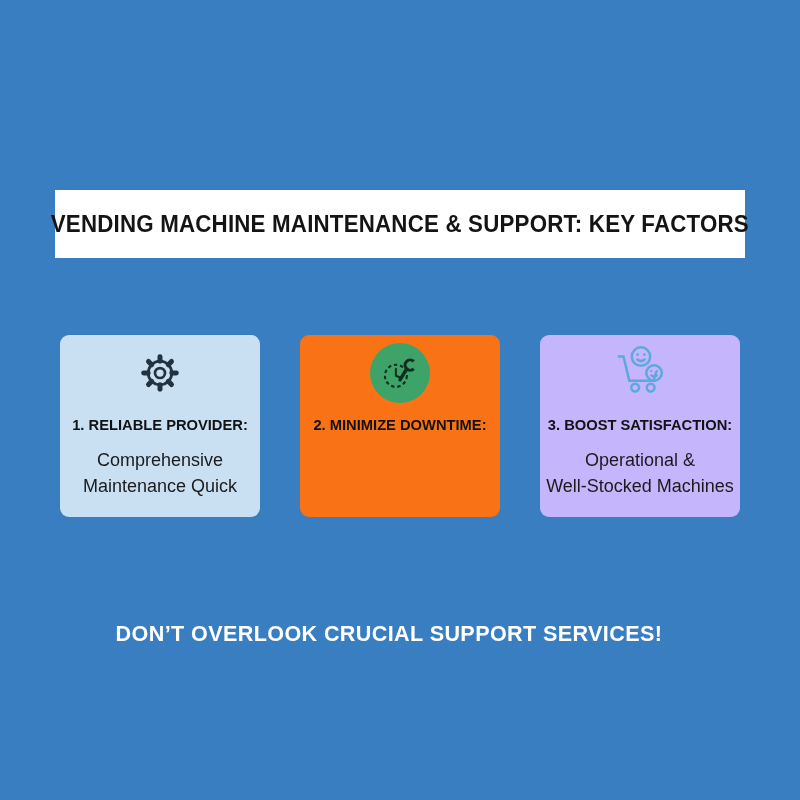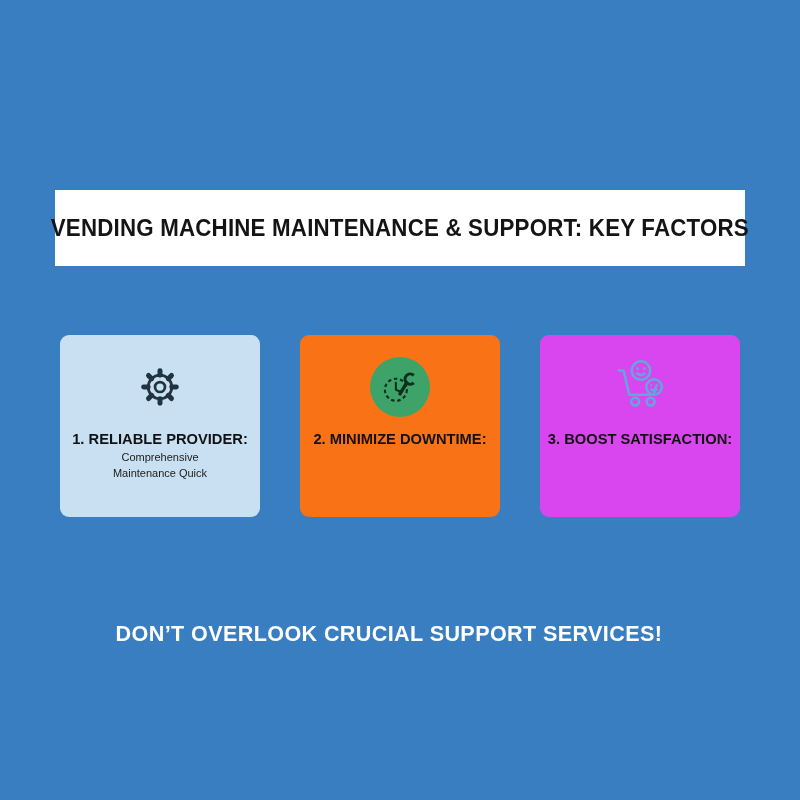--- a/index.html
+++ b/index.html
@@ -2,49 +2,49 @@
 <html><head>
 <meta charset="utf-8">
 <style>
   html,body{margin:0;padding:0;}
   body{
     width:800px;height:800px;position:relative;overflow:hidden;
     background:#3a7ec2;
     font-family:"Liberation Sans", sans-serif;
   }
   .header-bar{
-    position:absolute;left:55px;top:190px;width:690px;height:76px;
+    position:absolute;left:55px;top:190px;width:690px;height:68px;
     background:#ffffff;display:flex;align-items:center;justify-content:center;
   }
   .header-title{
     font-weight:700;font-size:23px;color:#141414;letter-spacing:.2px;
     white-space:nowrap;transform:scaleX(.97);
   }
   .cards{
     position:absolute;left:60px;top:335px;width:680px;
     display:flex;gap:40px;
   }
   .card{
     flex:1;height:182px;border-radius:9px;text-align:center;
-    padding-top:14px;box-sizing:border-box;
+    box-sizing:border-box;
   }
   .card-blue{background:#c8e0f2;}
   .card-green{background:#f97316;}
-  .card-white{background:#d946ef;}
+  .card-white{background:#c4b5fd;}
   .icon-wrap{height:76px;display:flex;align-items:center;justify-content:center;}
   .badge{
     width:60px;height:60px;border-radius:50%;
     background:#3da368;display:flex;align-items:center;justify-content:center;
   }
   .card-title{
     font-weight:700;font-size:15px;color:#121212;margin-top:5px;
     transform:scaleX(.98);white-space:nowrap;
   }
   .card-sub{
-    font-size:11px;color:#1b1b1b;line-height:1.42;margin-top:3px;
+    font-size:18px;color:#1b1b1b;line-height:1.42;margin-top:15px;
   }
   .footer{
     position:absolute;left:0;top:621px;width:777px;text-align:center;
   }
   .footer-text{
     color:#ffffff;font-weight:700;font-size:22px;letter-spacing:.4px;
     transform:scaleX(.98);display:inline-block;white-space:nowrap;
   }
 </style>
 </head>
@@ -112,19 +112,23 @@
         </g>
         <g fill="#5fa8dc" stroke="none">
           <circle cx="29.5" cy="13" r="1.4"></circle>
           <circle cx="36.5" cy="13" r="1.4"></circle>
           <circle cx="43.5" cy="30" r="1.2"></circle>
           <circle cx="49.5" cy="30" r="1.2"></circle>
         </g>
       </svg>
     </div>
     <div class="card-title">3. BOOST SATISFACTION:</div>
+    <div class="card-sub">
+      <span>Operational &amp;</span><br>
+      <span>Well-Stocked Machines</span>
+    </div>
   </div>
 
 </div>
 
 <div class="footer">
   <div class="footer-text">DON’T OVERLOOK CRUCIAL SUPPORT SERVICES!</div>
 </div>
 
 </body></html>

